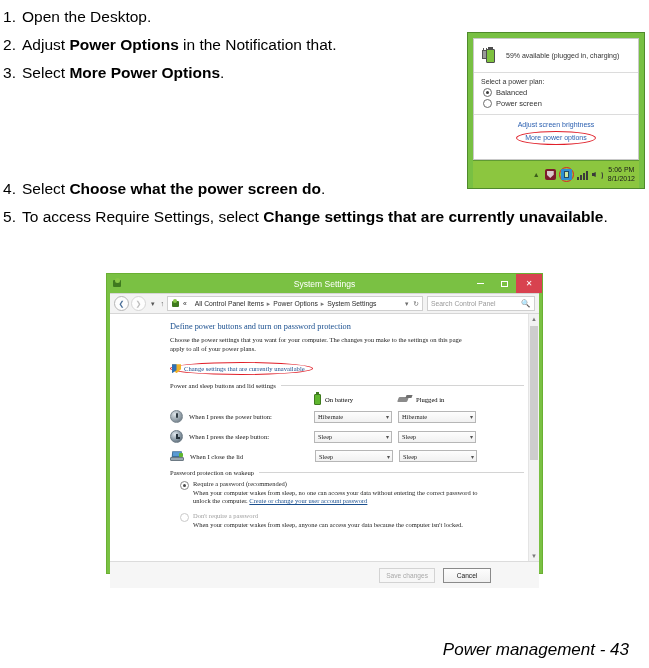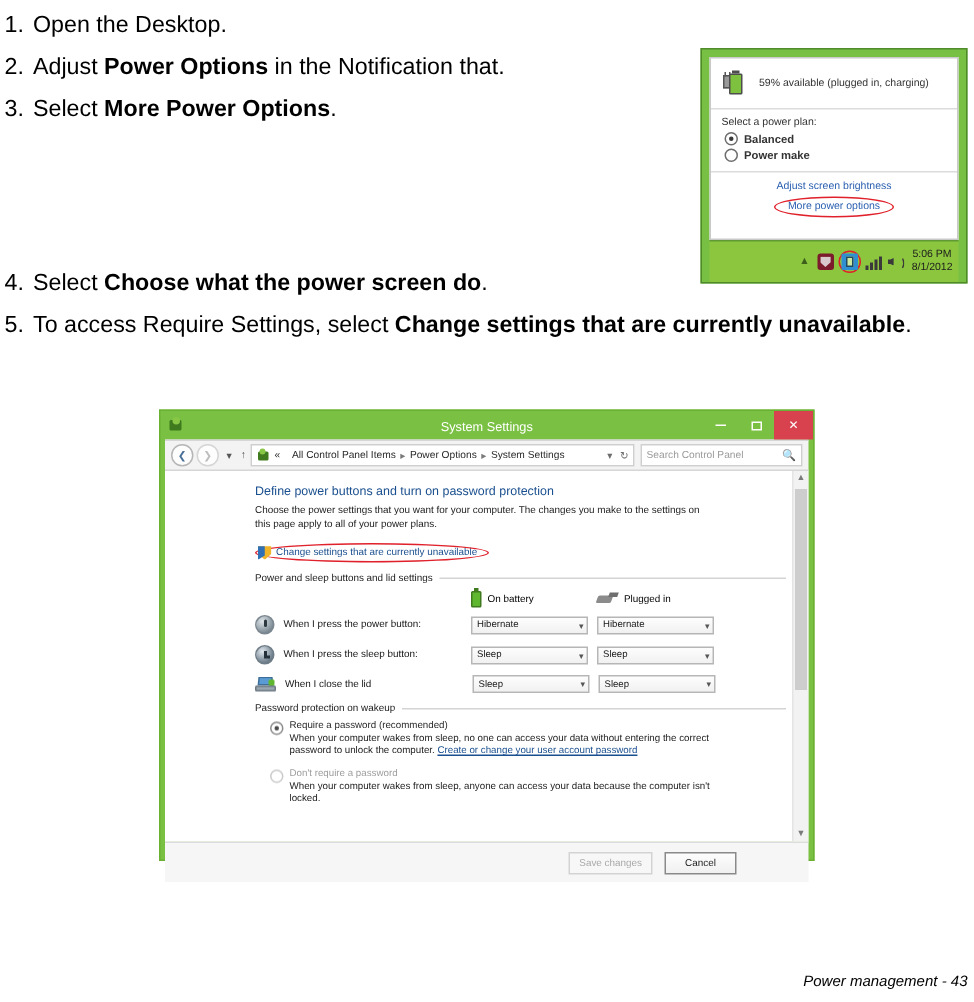--- a/index.html
+++ b/index.html
@@ -107,21 +107,20 @@
   .fly-batt-text { line-height: 9px; font-size: 7px; }
   .fly-plan {
     padding: 5px 6px 2px 7px;
     font-size: 7px;
   }
   .fly-radio-row {
     display: flex;
     align-items: flex-end;
     padding: 1px 6px 1px 9px;
     font-size: 7.5px;
-    font-weight: bold;
   }
   .radio {
     width: 7px; height: 7px; border-radius: 50%;
     border: 1px solid #6d6d6d;
     background: #fff;
     margin-right: 4px;
     position: relative;
     flex: 0 0 7px;
   }
   .radio.on::after {
@@ -330,20 +329,21 @@
   .searchbox .mag { margin-left: auto; color: #6d6d6d; font-size: 7.5px; }
 
   .sys-content {
     background: #ffffff;
     margin: 0 3px;
     height: 247px;
     box-sizing: border-box;
     position: relative;
     display: flex;
     overflow: hidden;
+    font-family: Liberation Serif, serif;
   }
   .sys-left-pad { width: 60px; flex: 0 0 60px; }
   .sys-main {
     flex: 1 1 auto;
     padding: 8px 4px 0 0;
     position: relative;
   }
   .sys-scrollcol {
     width: 11px; flex: 0 0 11px;
     background: #f2f2f2;
@@ -568,23 +568,23 @@
     justify-content: center;
     padding: 0 6px;
     box-sizing: border-box;
   }
   .btn.disabled { color: #a9a9a9; border-color: #d3d3d3; background: #f7f7f7; }
   .btn.strong { border-color: #8a8a8a; }
 
   
   .page-footer {
     position: absolute;
-    right: 4px;
+    right: 20px;
     bottom: 8px;
-    font-size: 10px;
+    font-size: 17px;
     font-style: italic;
     color: #000;
     margin-left: 34px;
   }
 </style>
 </head>
 <body>
 
 <div class="steps">
 
@@ -633,21 +633,21 @@
 
     <div class="fly-plan">Select a power plan:</div>
 
     <div class="fly-radio-row">
       <span class="radio on"></span>
       <span>Balanced</span>
     </div>
 
     <div class="fly-radio-row">
       <span class="radio"></span>
-      <span>Power make</span>
+      <span>Power screen</span>
     </div>
 
     <div class="fly-sep"></div>
 
     <div class="fly-links">
       <span class="fly-link">Adjust screen brightness</span>
       <span class="fly-link-circled">
         <span class="ell"></span>
         <span class="fly-link">More power options</span>
       </span>

